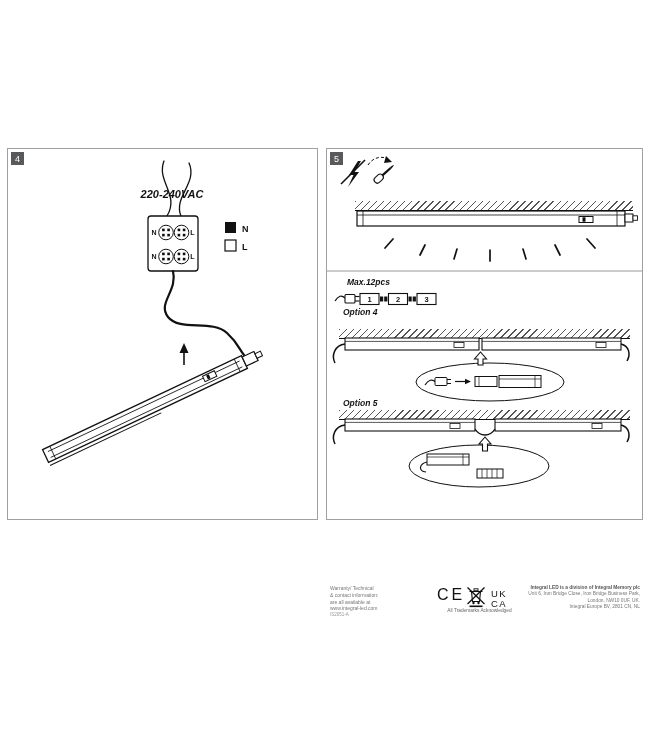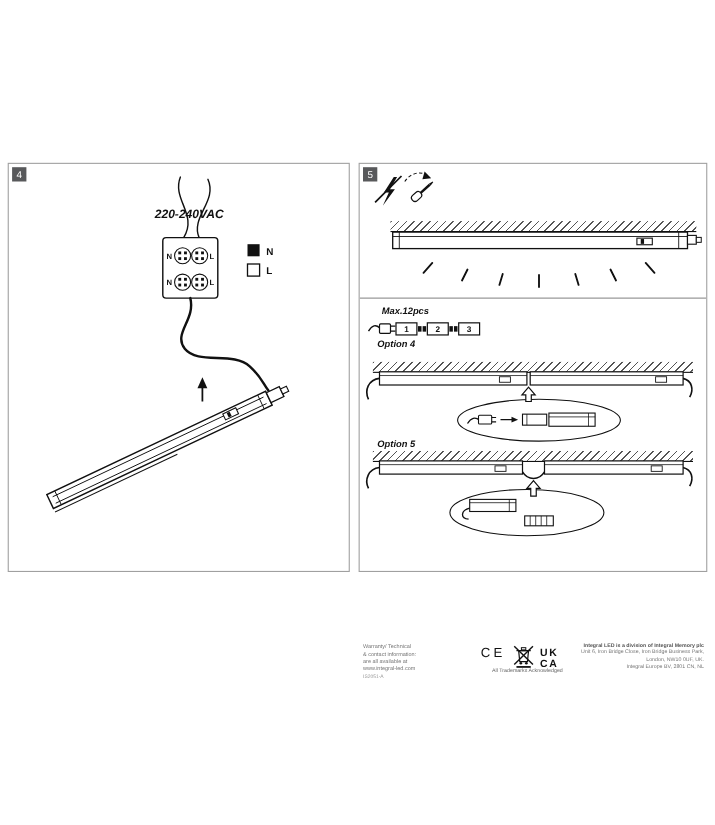--- a/index.html
+++ b/index.html
@@ -15,23 +15,23 @@
   .voltage{font:italic 600 11px "Liberation Sans",sans-serif;fill:#111;}
   .tlabel{font:700 7px "Liberation Sans",sans-serif;fill:#111;}
   .legend-label{font:600 9px "Liberation Sans",sans-serif;fill:#111;}
   .seq{font:700 7.5px "Liberation Sans",sans-serif;fill:#111;}
   .p5-label{position:absolute;font:italic 600 8.5px "Liberation Sans",sans-serif;color:#111;z-index:4;}
   .hatch{position:absolute;height:9px;border-bottom:1.2px solid #111;
          background:repeating-linear-gradient(135deg,#555 0 1px,transparent 1px 5px);}
   
   .warranty{position:absolute;left:330px;top:585px;font-size:5px;line-height:1.35;color:#777;}
   .doc-code{position:absolute;left:330px;top:612px;font-size:4.5px;color:#999;}
-  .ce{position:absolute;left:437px;top:586px;font-size:12px;letter-spacing:3px;color:#111;}
+  .ce{position:absolute;left:437px;top:586px;font-size:16px;letter-spacing:3px;color:#111;}
   .weee{position:absolute;left:465px;top:584px;}
-  .ukca{position:absolute;left:491px;top:589px;font-size:9.5px;font-weight:700;line-height:1.0;
+  .ukca{position:absolute;left:491px;top:589px;font-size:9.5px;font-weight:400;line-height:1.0;
         letter-spacing:1.5px;color:#111;}
   .tm{position:absolute;left:427px;top:608px;width:105px;text-align:center;font-size:4.8px;color:#666;}
   .company{position:absolute;right:10px;top:585px;width:135px;text-align:right;font-size:4.8px;
            line-height:1.35;color:#777;}
   .company-strong{font-weight:700;color:#555;}
 </style>
 </head>
 <body>
 
 <div class="page">

